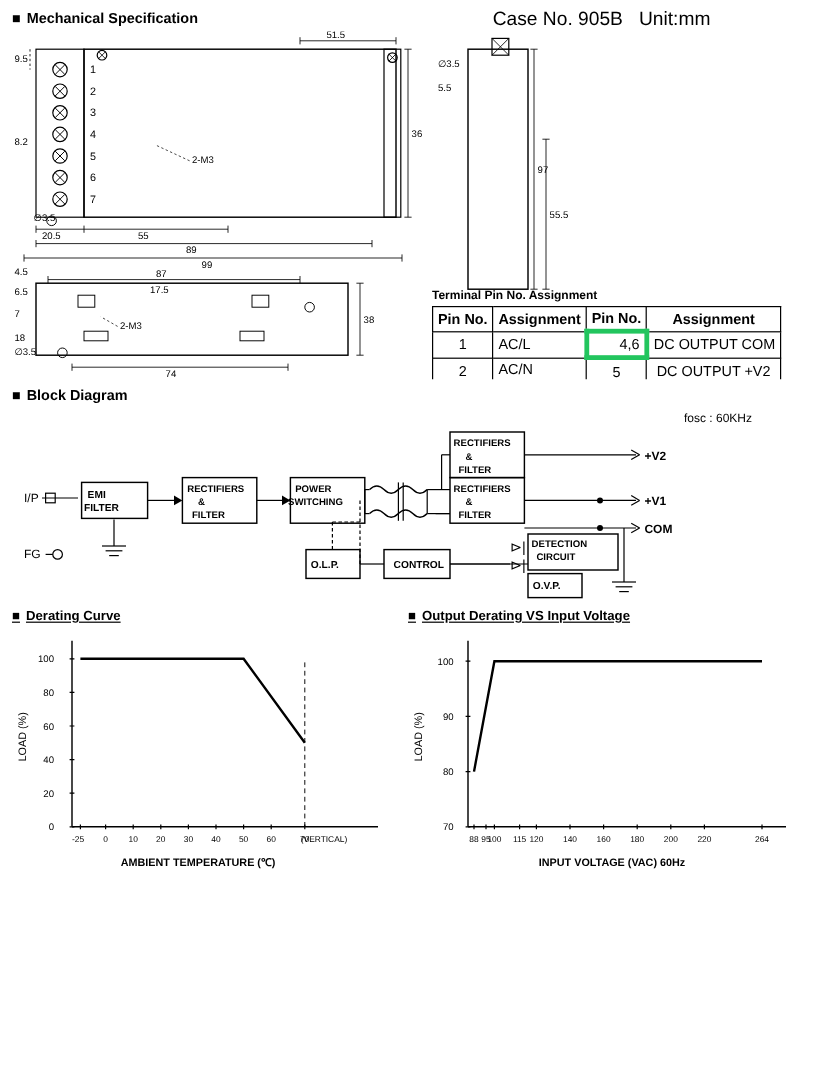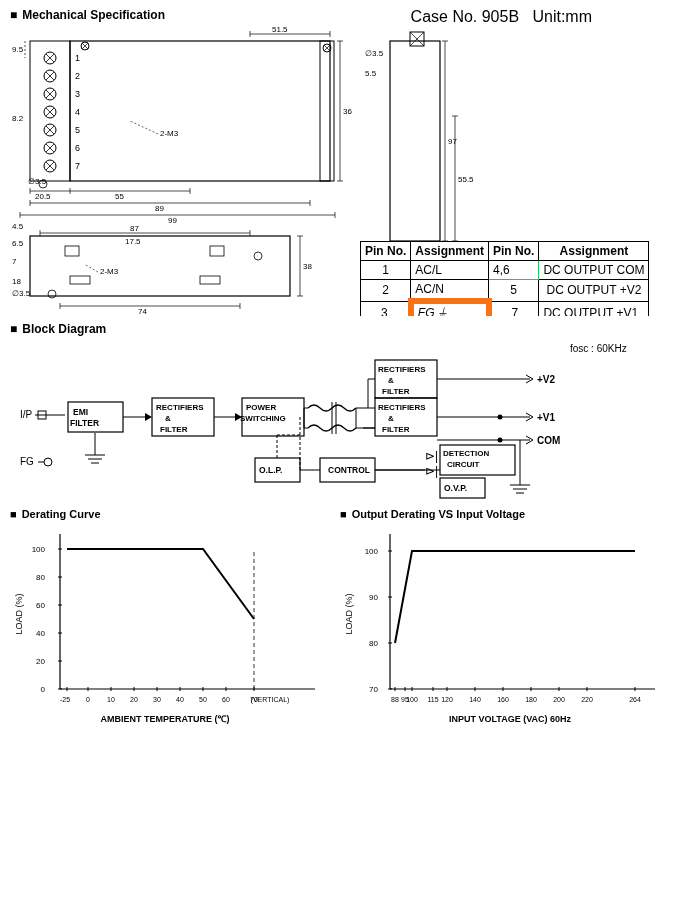--- a/index.html
+++ b/index.html
@@ -48,20 +48,21 @@
     }
 
     
     .charts-row {
       display: flex;
       gap: 10px;
       margin-top: 8px;
     }
     .chart-container {
       flex: 1;
+      text-decoration: underline;
     }
     .chart-title {
       font-weight: bold;
       font-size: 11px;
       margin-bottom: 4px;
       display: flex;
       align-items: center;
     }
     .chart-title::before {
       content: '■';
@@ -226,34 +227,35 @@
 
       <text x="115" y="218" font-size="8">17.5</text>
 
       <line x1="290" y1="210" x2="290" y2="270" stroke="#000" stroke-width="0.7"></line>
       <line x1="287" y1="210" x2="293" y2="210" stroke="#000" stroke-width="0.7"></line>
       <line x1="287" y1="270" x2="293" y2="270" stroke="#000" stroke-width="0.7"></line>
       <text x="293" y="243" font-size="8">38</text>
 
       <foreignObject x="350" y="215" width="310" height="80">
         <div xmlns="http://www.w3.org/1999/xhtml">
+          <div style="font-size:10px; font-weight:bold; margin-bottom:3px;">Terminal Pin No. Assignment</div>
           <table style="border-collapse:collapse; font-size:12px;">
             <thead>
               <tr>
                 <th style="border:1px solid #000;padding:2px 4px;">Pin No.</th>
                 <th style="border:1px solid #000;padding:2px 4px;">Assignment</th>
                 <th style="border:1px solid #000;padding:2px 4px;">Pin No.</th>
                 <th style="border:1px solid #000;padding:2px 4px;">Assignment</th>
               </tr>
             </thead>
             <tbody>
               <tr>
                 <td style="border:1px solid #000;padding:2px 4px;text-align:center;">1</td>
                 <td style="border:1px solid #000;padding:2px 4px;">AC/L</td>
-                <td style="border:1px solid #22c55e;padding:2px 4px;text-align:left;margin-left:16px;">4,6</td>
+                <td style="border:4px solid #22c55e;padding:2px 4px;text-align:right;margin-left:16px;">4,6</td>
                 <td style="border:1px solid #000;padding:2px 4px;">DC OUTPUT COM</td>
               </tr>
               <tr>
                 <td style="border:1px solid #000;padding:2px 4px;text-align:center;">2</td>
                 <td style="border:1px solid #000;padding:2px 4px;">AC/N</td>
                 <td style="border:1px solid #000;padding:2px 4px;text-align:center;">5</td>
                 <td style="border:1px solid #000;padding:2px 4px;text-align:center;">DC OUTPUT +V2</td>
               </tr>
               <tr>
                 <td style="border:1px solid #000;padding:2px 4px;text-align:center;">3</td>

